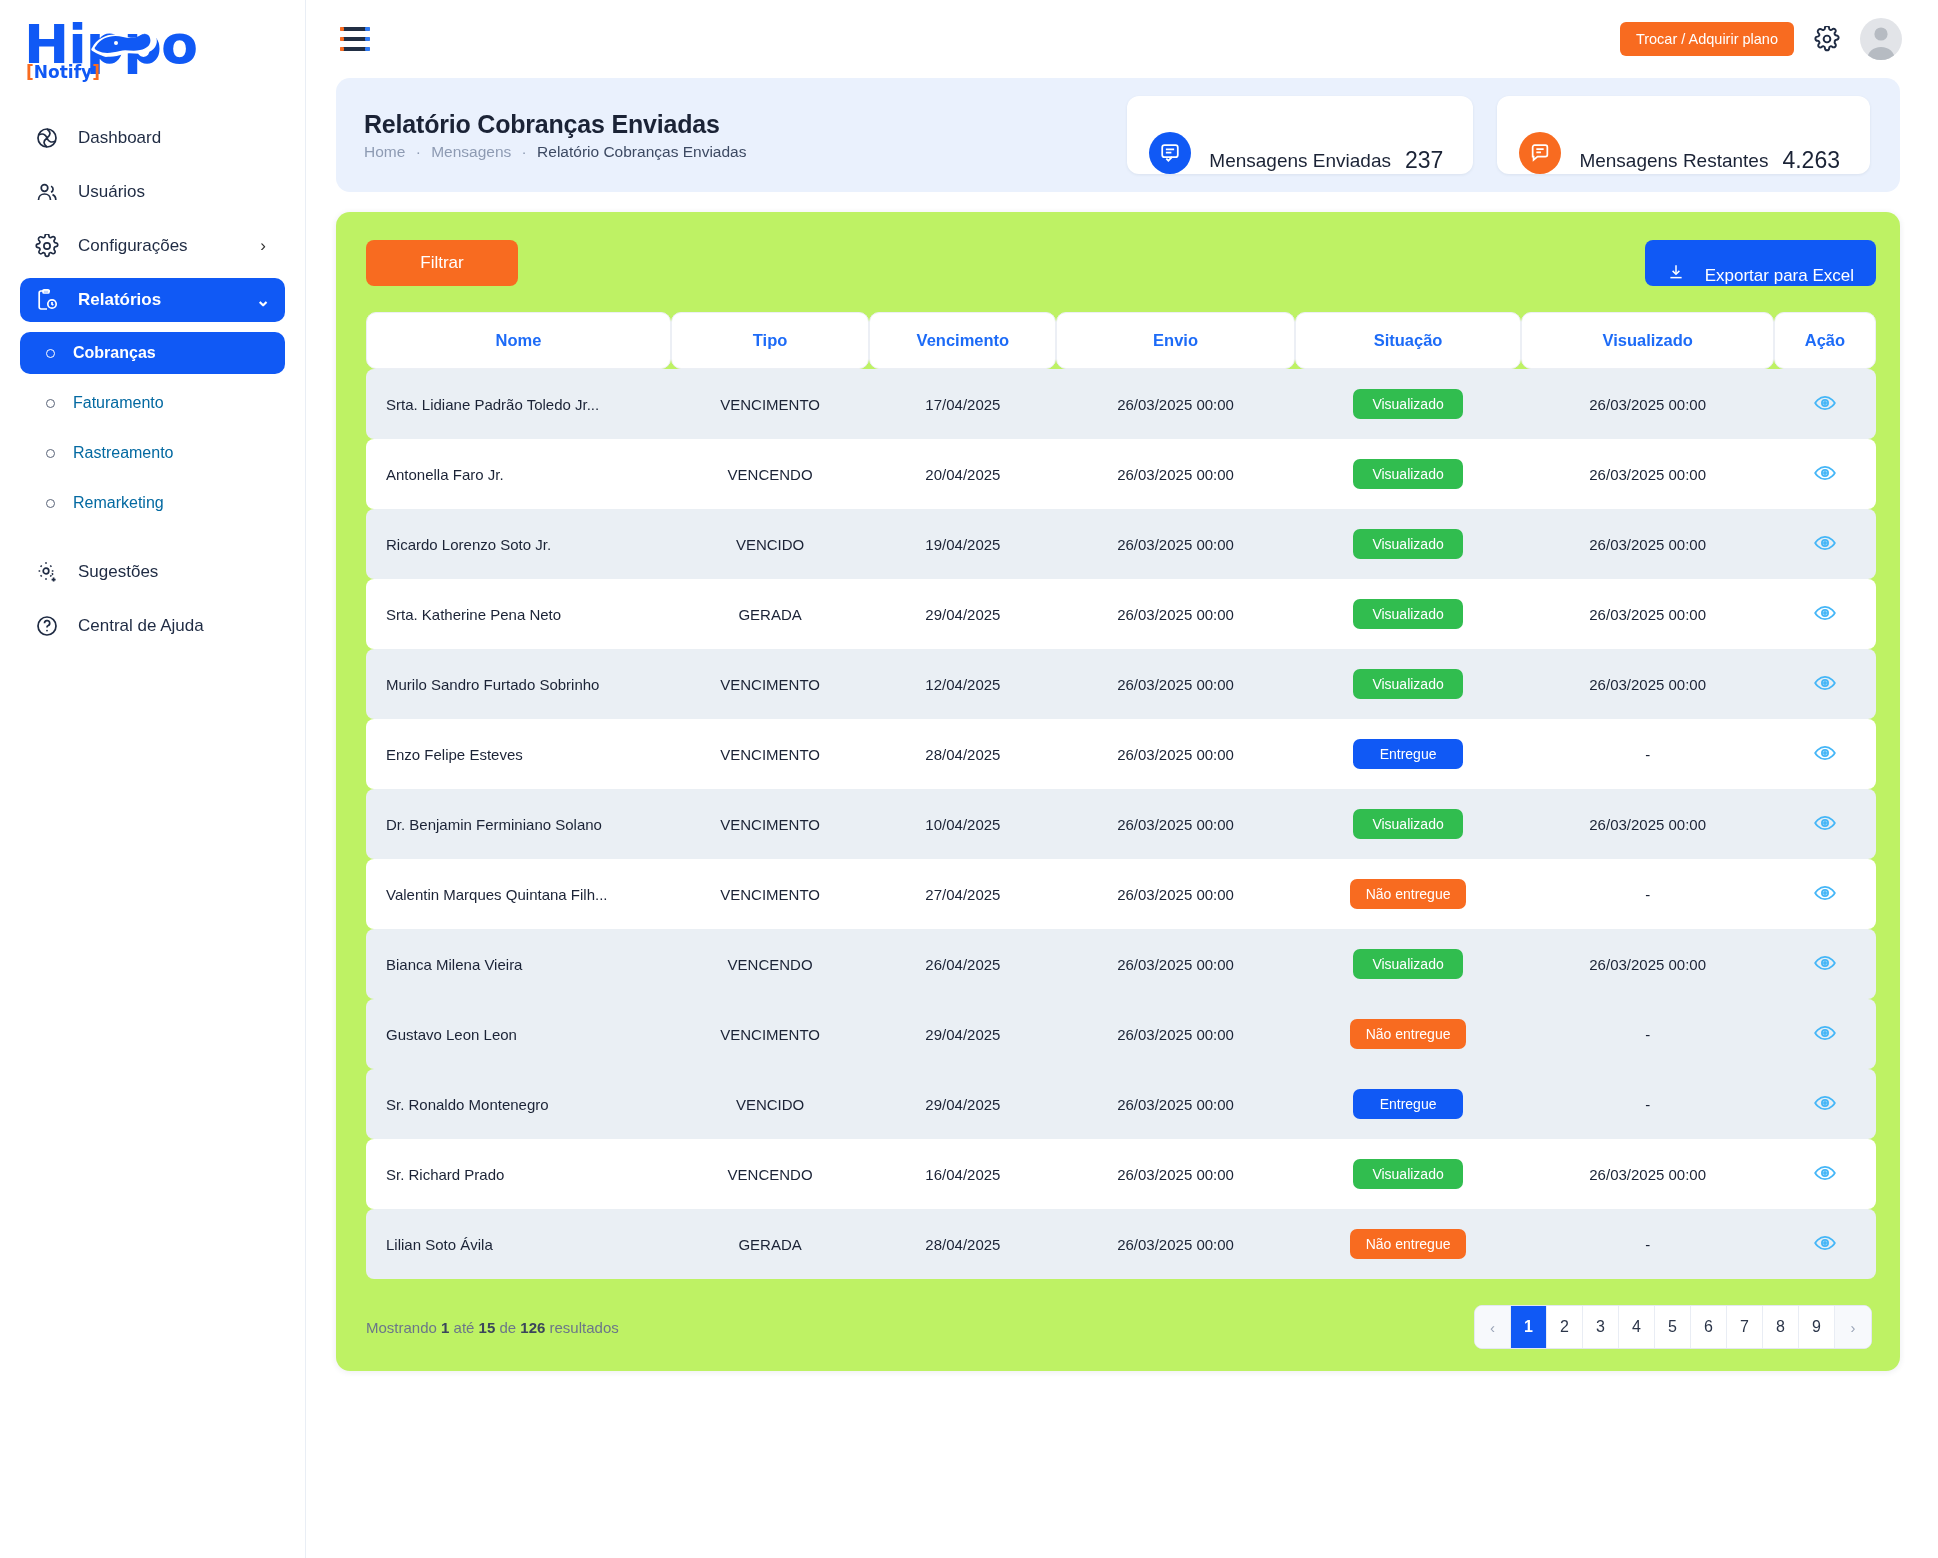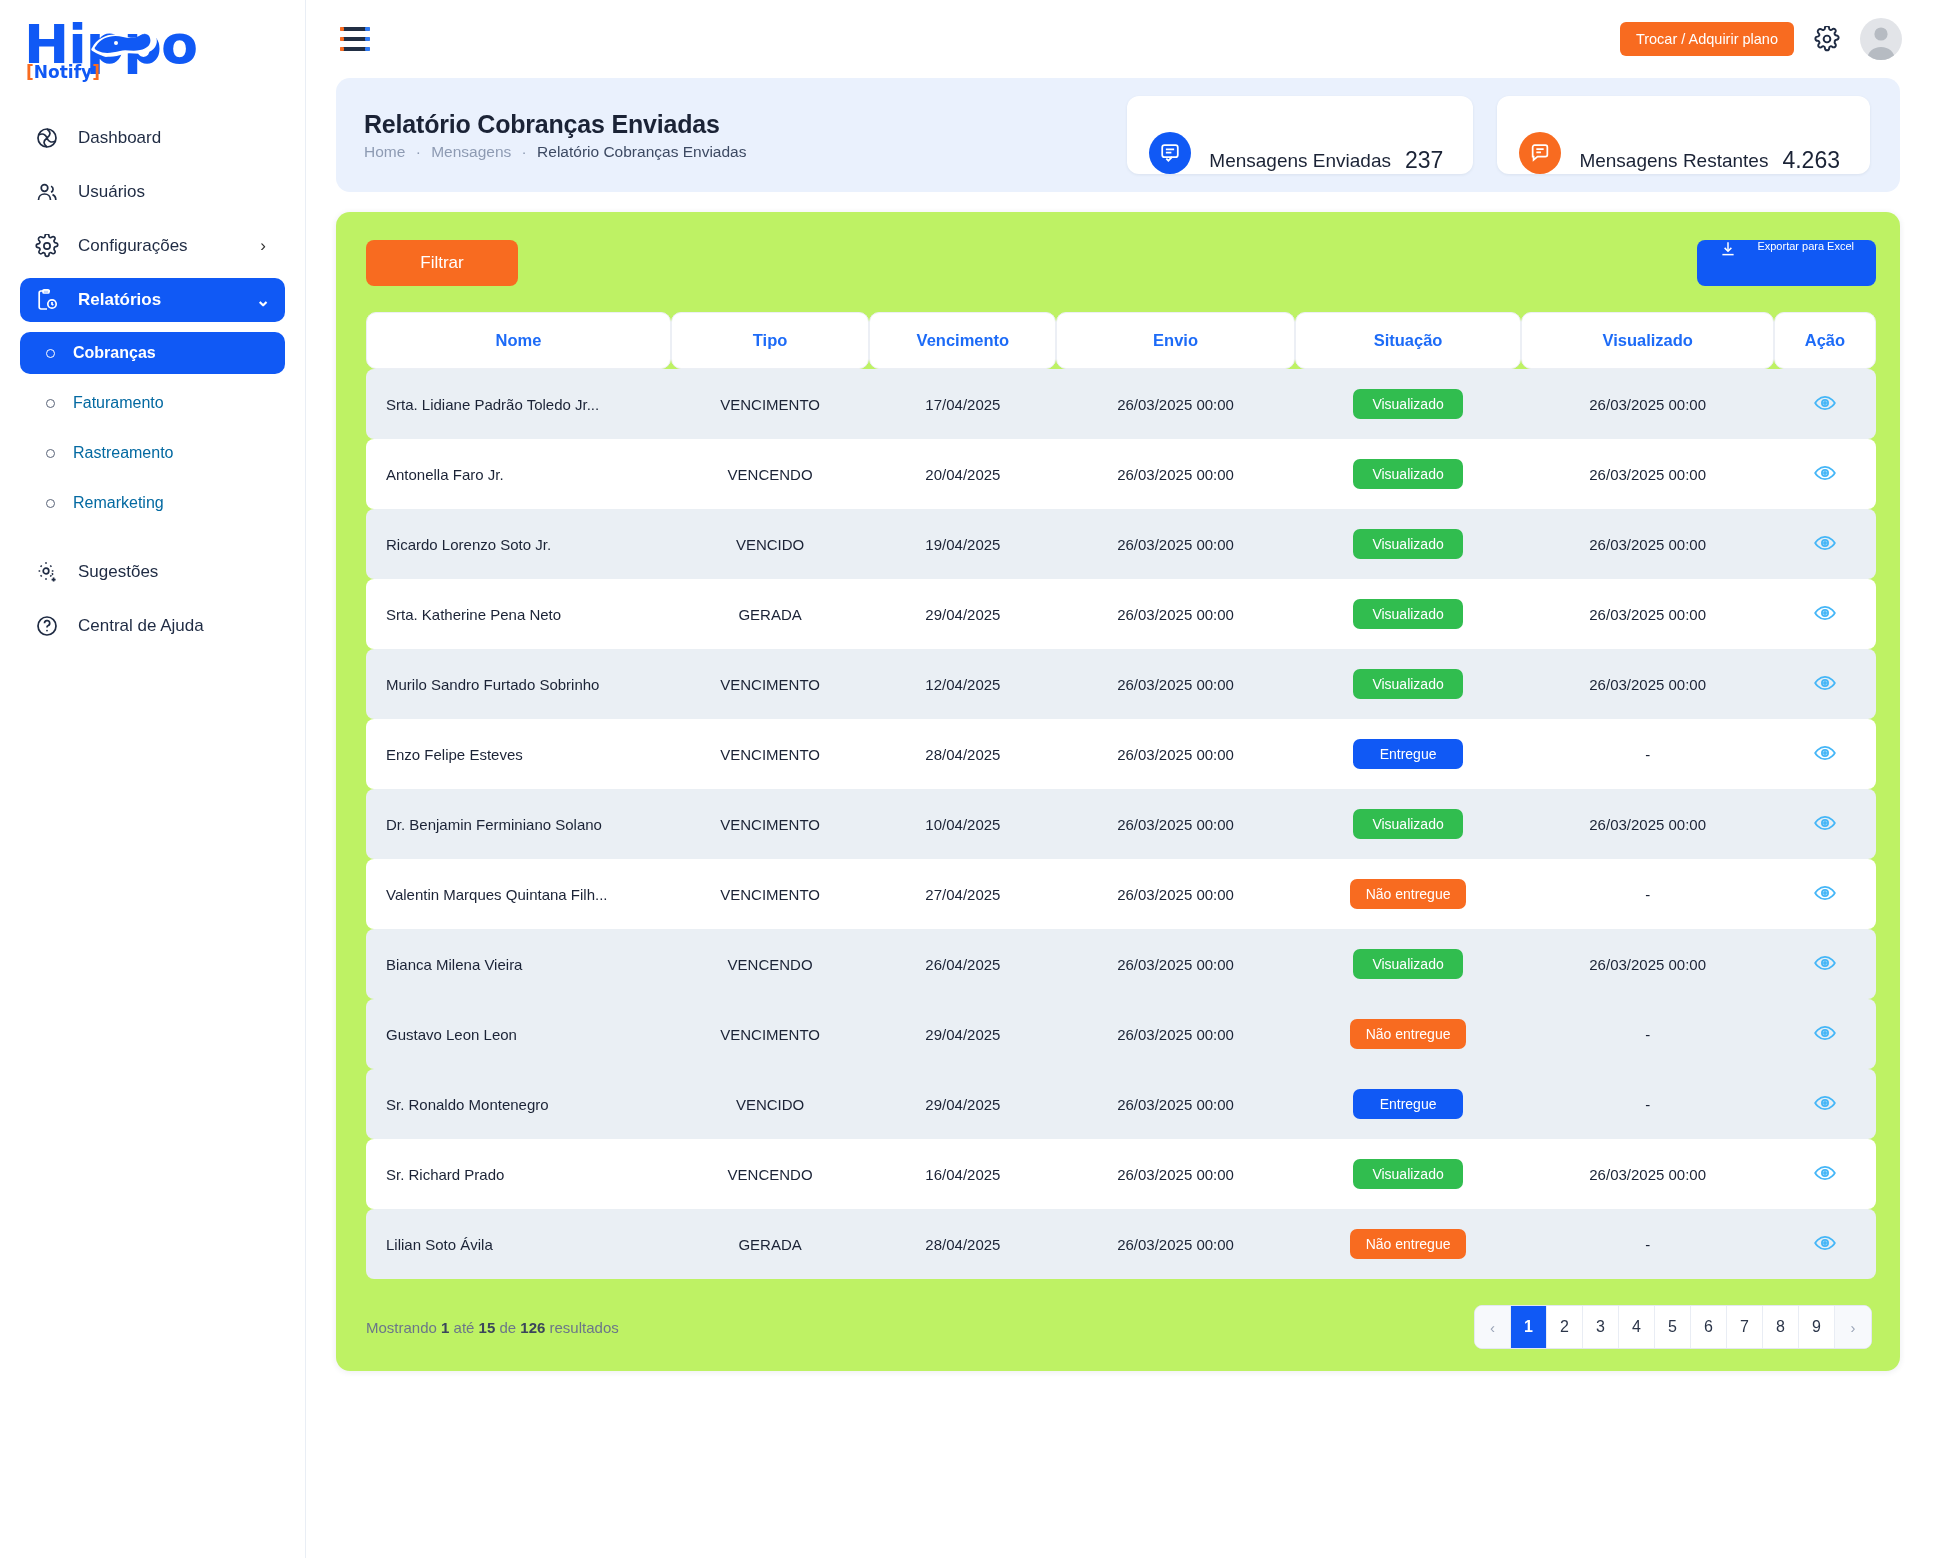--- a/index.html
+++ b/index.html
@@ -115,22 +115,22 @@
     padding: 28px 24px 22px 30px;
   }
   .card-actions { display: flex; align-items: center; }
   .btn-filtrar {
     background: #f86b20; color: #fff; border: none; border-radius: 8px;
     height: 46px; width: 152px; font-size: 17px; cursor: pointer;
     font-family: "Liberation Sans", sans-serif;
   }
   .btn-export {
     margin-left: auto; background: #1059f5; color: #fff; border: none; border-radius: 8px;
-    height: 46px; padding: 0 22px; font-size: 11px; cursor: pointer;
-    display: flex; align-items: flex-start; gap: 20px;
+    height: 46px; padding: 0 22px; font-size: 17px; cursor: pointer;
+    display: flex; align-items: flex-end; gap: 20px;
     font-family: "Liberation Sans", sans-serif;
   }
 
   
   table.tbl { width: 100%; border-collapse: separate; border-spacing: 0; margin-top: 26px; }
   table.tbl th {
     color: #1d6bf7; font-size: 16.5px; font-weight: 600; text-align: center;
     padding: 18px 4px; background: #ffffff;
     border: 1px solid #eceff5; border-radius: 10px;
   }

